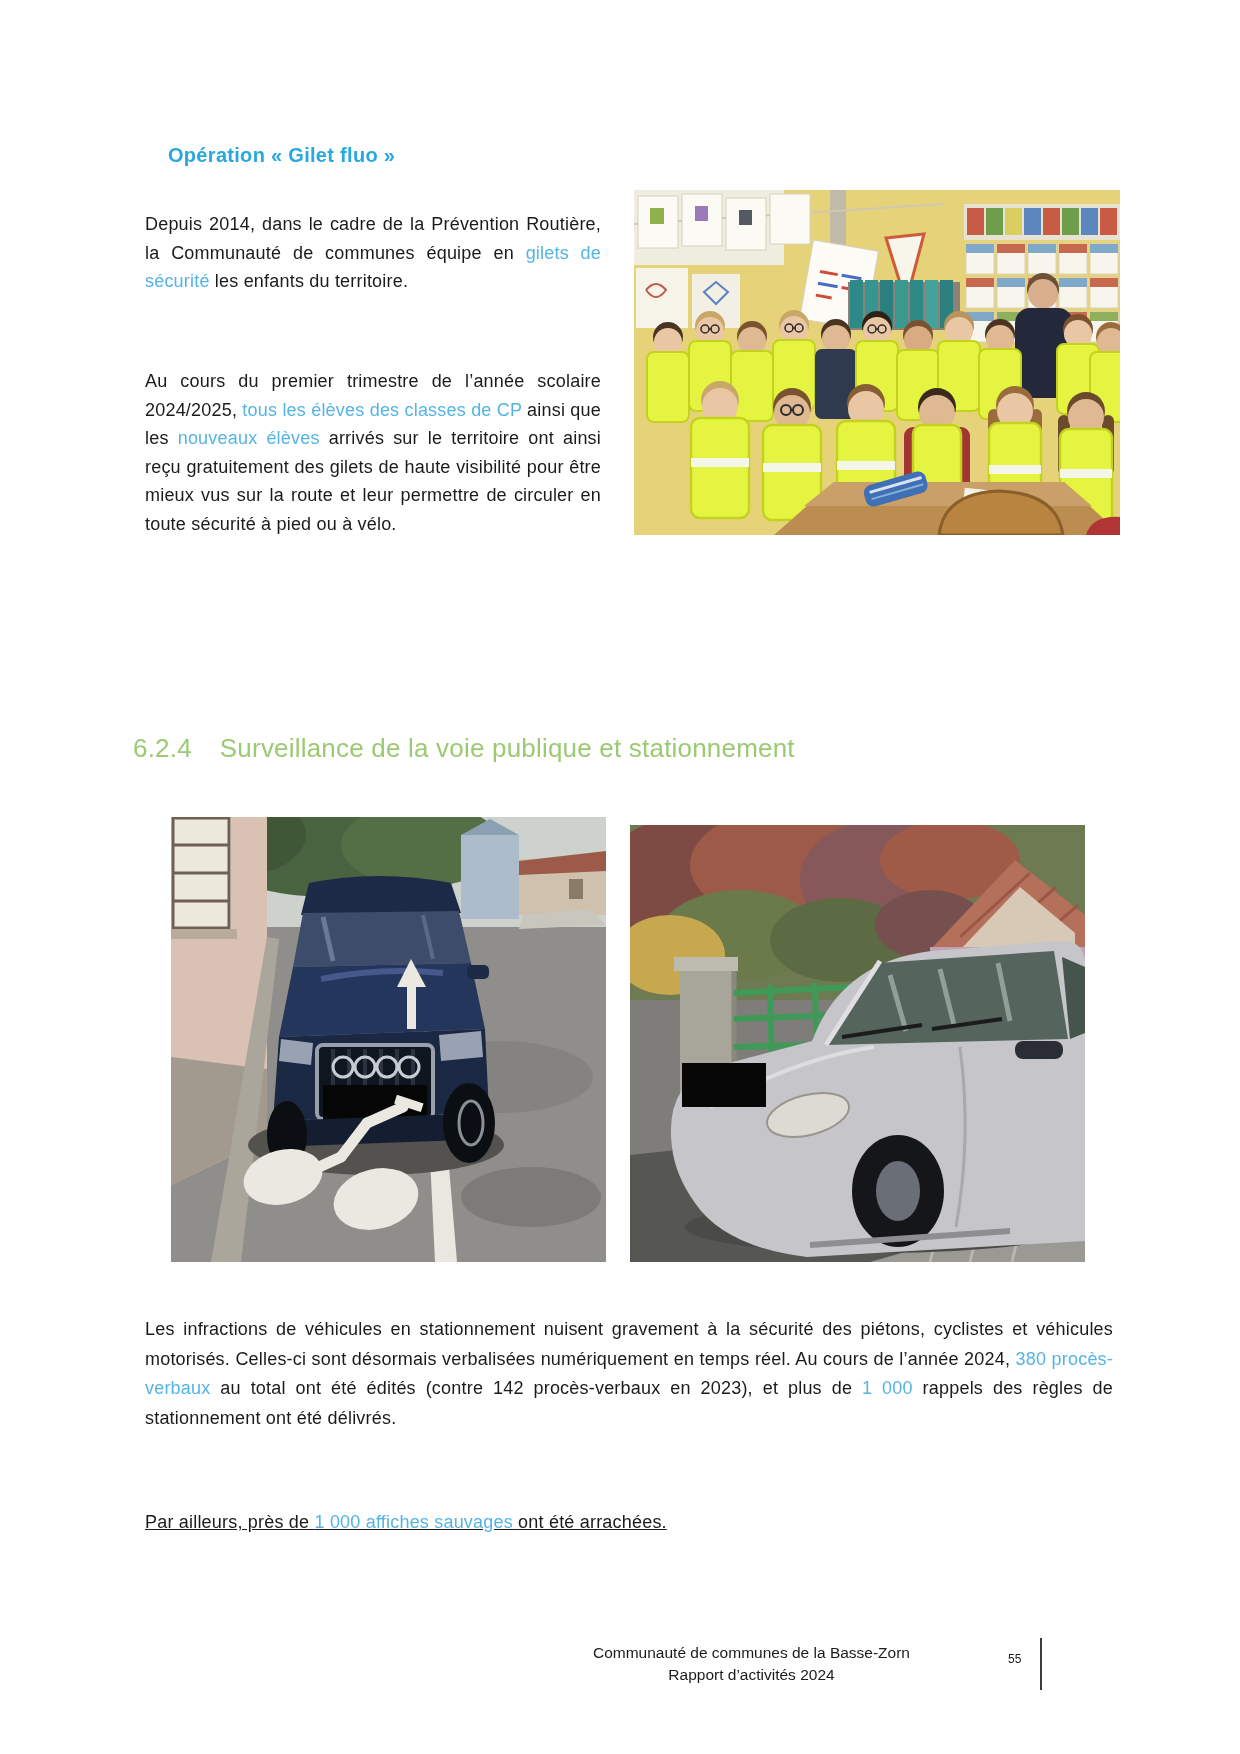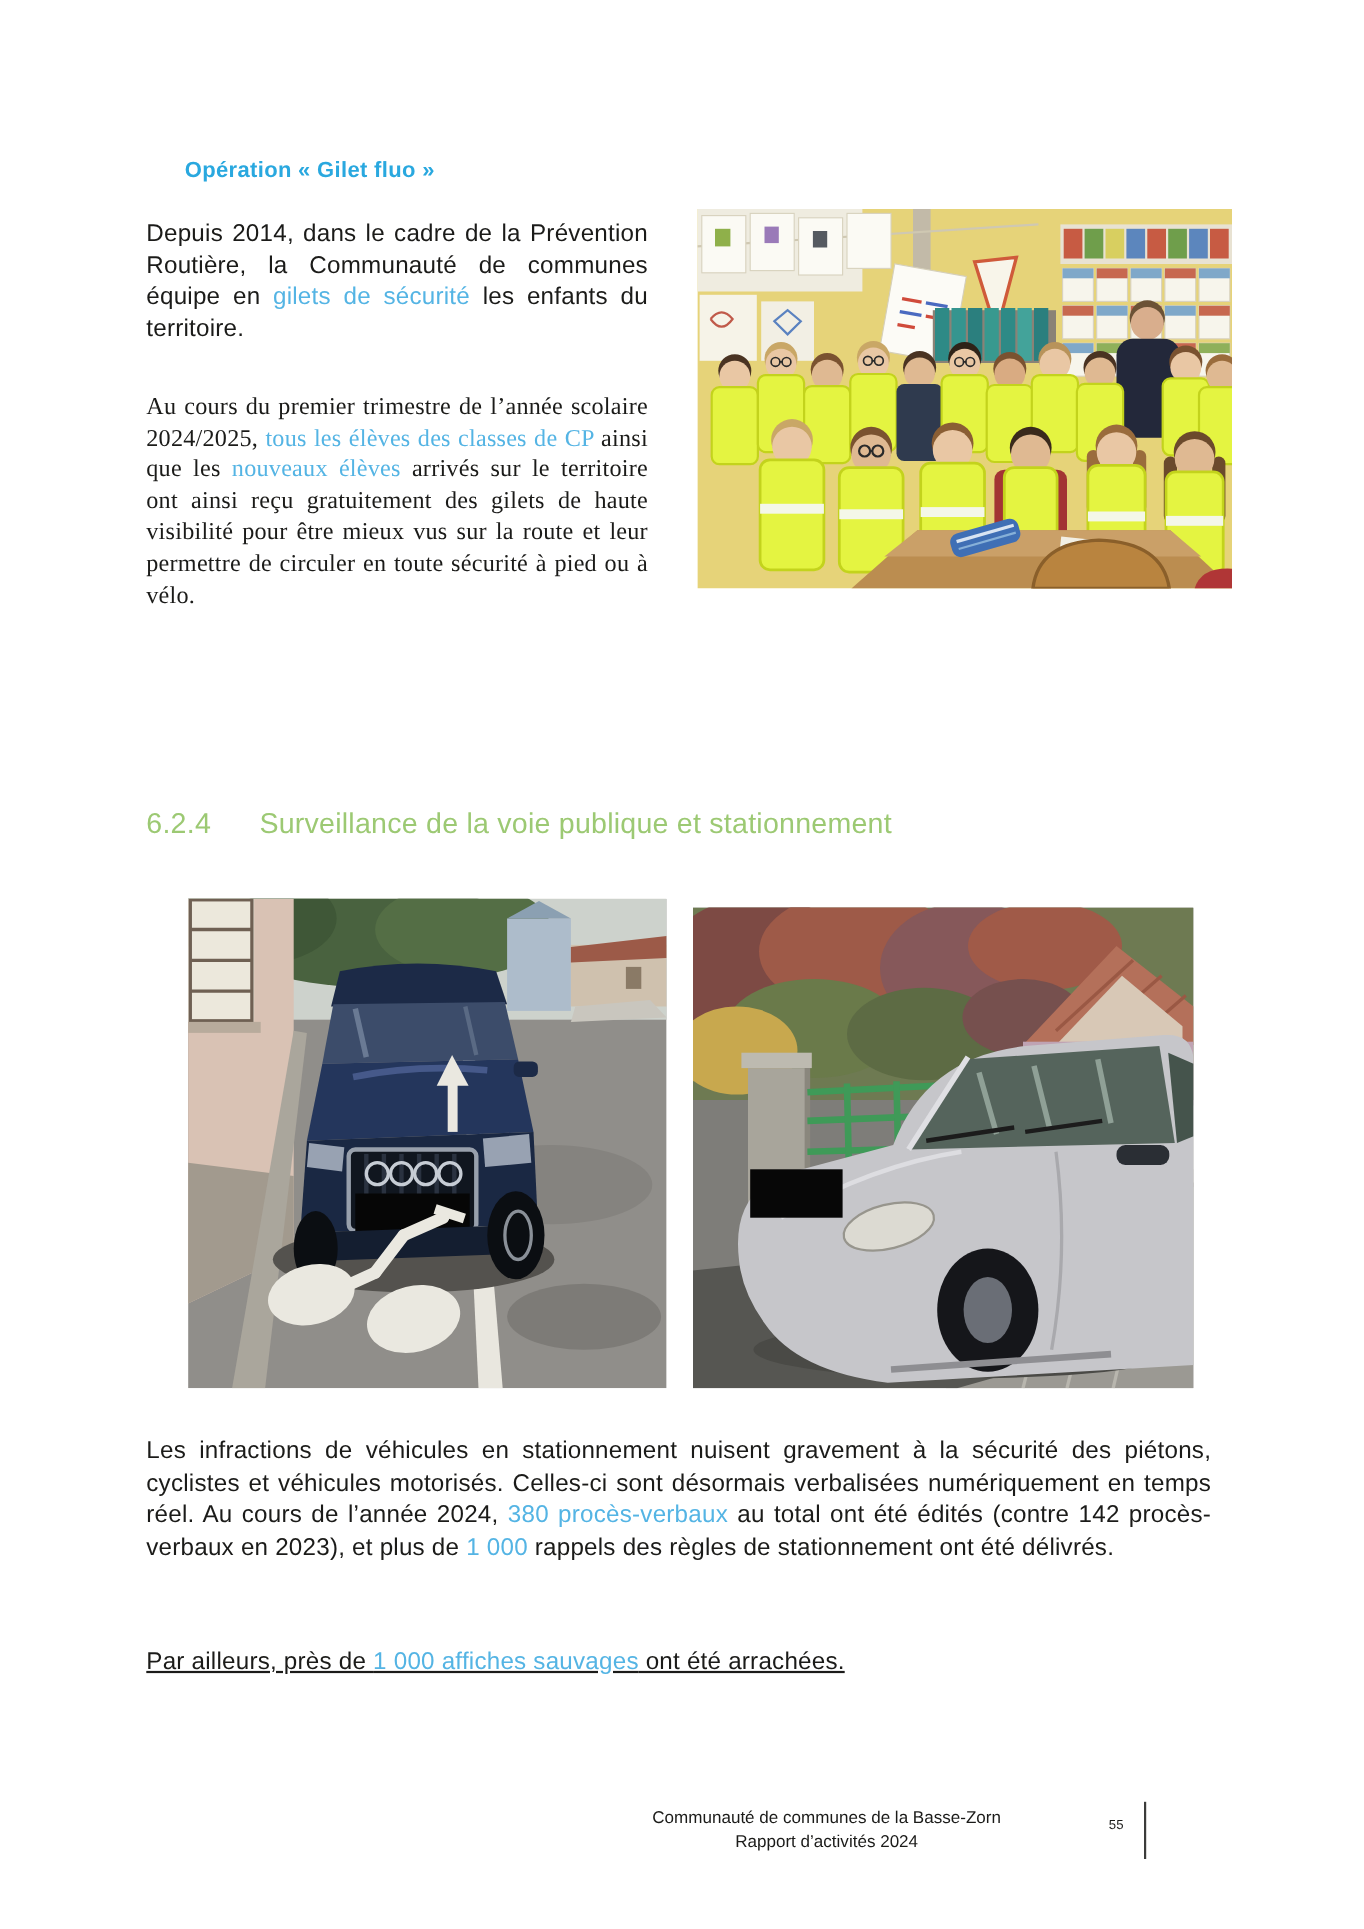--- a/index.html
+++ b/index.html
@@ -7,33 +7,33 @@
     position:relative;width:1120px;height:1754px;background:#ffffff;
     font-family:"Liberation Sans","DejaVu Sans",sans-serif;
     color:var(--ink,#1b1b19);overflow:hidden;
   }
   .blue-heading{
     position:absolute;left:168px;top:144px;margin:0;
     font-size:20px;font-weight:bold;color:var(--blue,#29a8df);
     letter-spacing:.3px;
   }
   .para{
-    position:absolute;margin:0;font-size:22px;line-height:28.6px;
+    position:absolute;margin:12px;font-size:18px;line-height:28.6px;
     letter-spacing:.2px;color:var(--ink,#1b1b19);
   }
   .justify{text-align:justify;text-justify:inter-word;}
   .para .accent{color:var(--link,#54b4e4);}
   #gilet-p1{left:133px;top:198px;width:456px;}
-  #gilet-p2{left:133px;top:355px;width:456px;font-family:Liberation Serif, serif;}
+  #gilet-p2{left:133px;top:355px;width:456px;}
   #surv-p1{left:133px;top:1303px;width:968px;line-height:29.6px;}
   #surv-p2{left:133px;top:1496px;width:968px;text-decoration:underline;}
   .green-heading{
     position:absolute;left:133px;top:733px;margin:0;display:flex;
     font-size:26px;font-weight:400;color:var(--green,#9cc973);
-    letter-spacing:.2px;column-gap:44px;
+    letter-spacing:.2px;column-gap:28px;
   }
   .photo{position:absolute;margin:0;padding:0;}
   .photo svg{display:block;width:100%;height:100%;}
   #photo-classroom{left:634px;top:190px;width:487px;height:345px;}
   #photo-car-left{left:171px;top:817px;width:435px;height:445px;}
   #photo-car-right{left:630px;top:825px;width:455px;height:437px;}
   .footer-text{
     position:absolute;right:210px;top:1642px;text-align:center;
     font-size:15.5px;line-height:22px;color:var(--ink,#1b1b19);
   }

